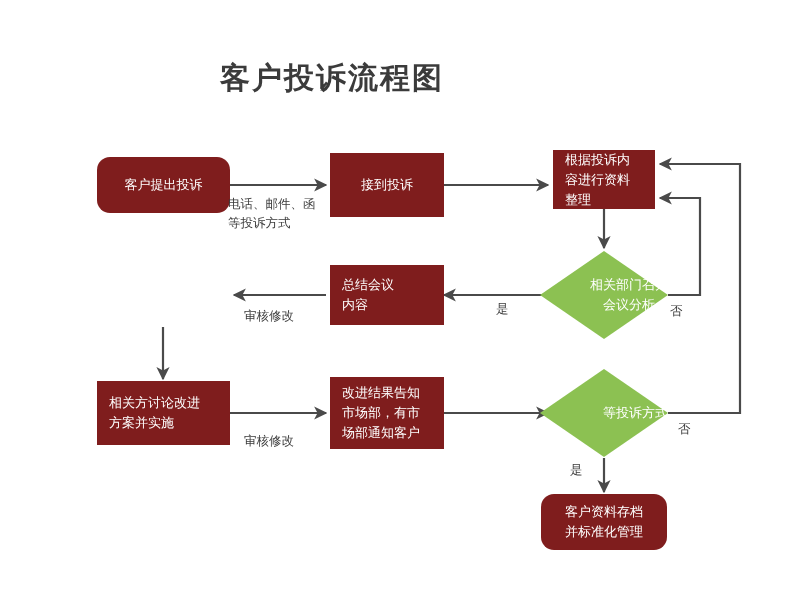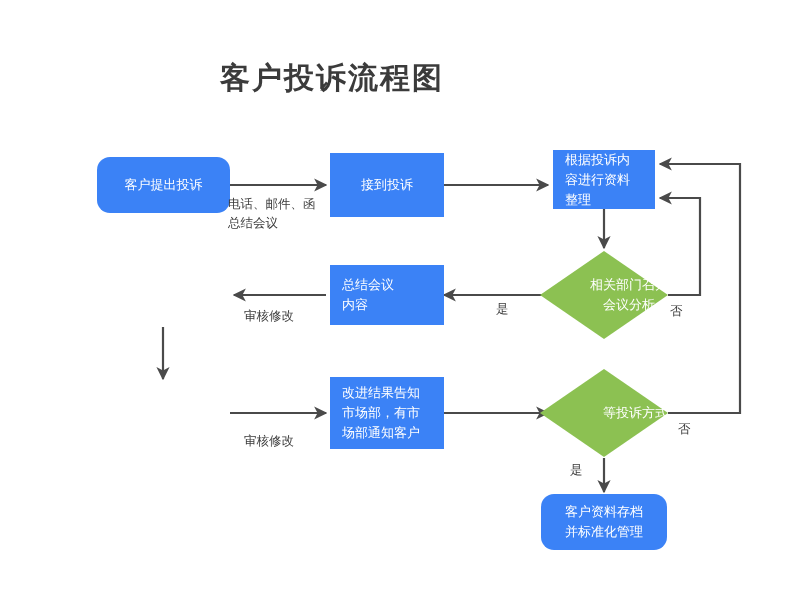--- a/index.html
+++ b/index.html
@@ -33,21 +33,21 @@
     width: 664px;
     text-align: center;
     font-size: 30px;
     font-weight: bold;
     color: #3b3b3b;
     letter-spacing: 2px;
   }
   .node {
     position: absolute;
     box-sizing: border-box;
-    background: #3b82f6;
+    background: #7f1d1d;
     color: #ffffff;
     display: flex;
     align-items: center;
     font-size: 13px;
     line-height: 20px;
     padding: 0 12px;
     white-space: pre-line;
   }
   .node.rounded { border-radius: 13px; }
   .node.center { justify-content: center; text-align: center; }
@@ -122,35 +122,37 @@
   <div class="diamond-wrap" style="left:540px; top:251px; width:128px; height:88px;">
     <div class="diamond-shape"></div>
     <div class="diamond-label">相关部门召开
 会议分析</div>
   </div>
 
   <div class="node" style="left:330px; top:265px; width:114px; height:60px;">总结会议
 内容</div>
 
 
+  <div class="node" style="left:97px; top:381px; width:133px; height:64px;">相关方讨论改进
+方案并实施</div>
 
   <div class="node" style="left:330px; top:377px; width:114px; height:72px;">改进结果告知
 市场部，有市
 场部通知客户</div>
 
   <div class="diamond-wrap" style="left:540px; top:369px; width:128px; height:88px;">
     <div class="diamond-shape"></div>
     <div class="diamond-label">等投诉方式</div>
   </div>
 
   <div class="node rounded center" style="left:541px; top:494px; width:126px; height:56px;">客户资料存档
 并标准化管理</div>
 
   <div class="edge-label" style="left:228px; top:195px; width:110px;">电话、邮件、函
-总结会议</div>
+等投诉方式</div>
 
   <div class="edge-label" style="left:496px; top:300px;">是</div>
 
   <div class="edge-label" style="left:670px; top:302px;">否</div>
 
   <div class="edge-label" style="left:244px; top:307px;">审核修改</div>
 
   <div class="edge-label" style="left:244px; top:432px;">审核修改</div>
 
   <div class="edge-label" style="left:678px; top:420px;">否</div>

